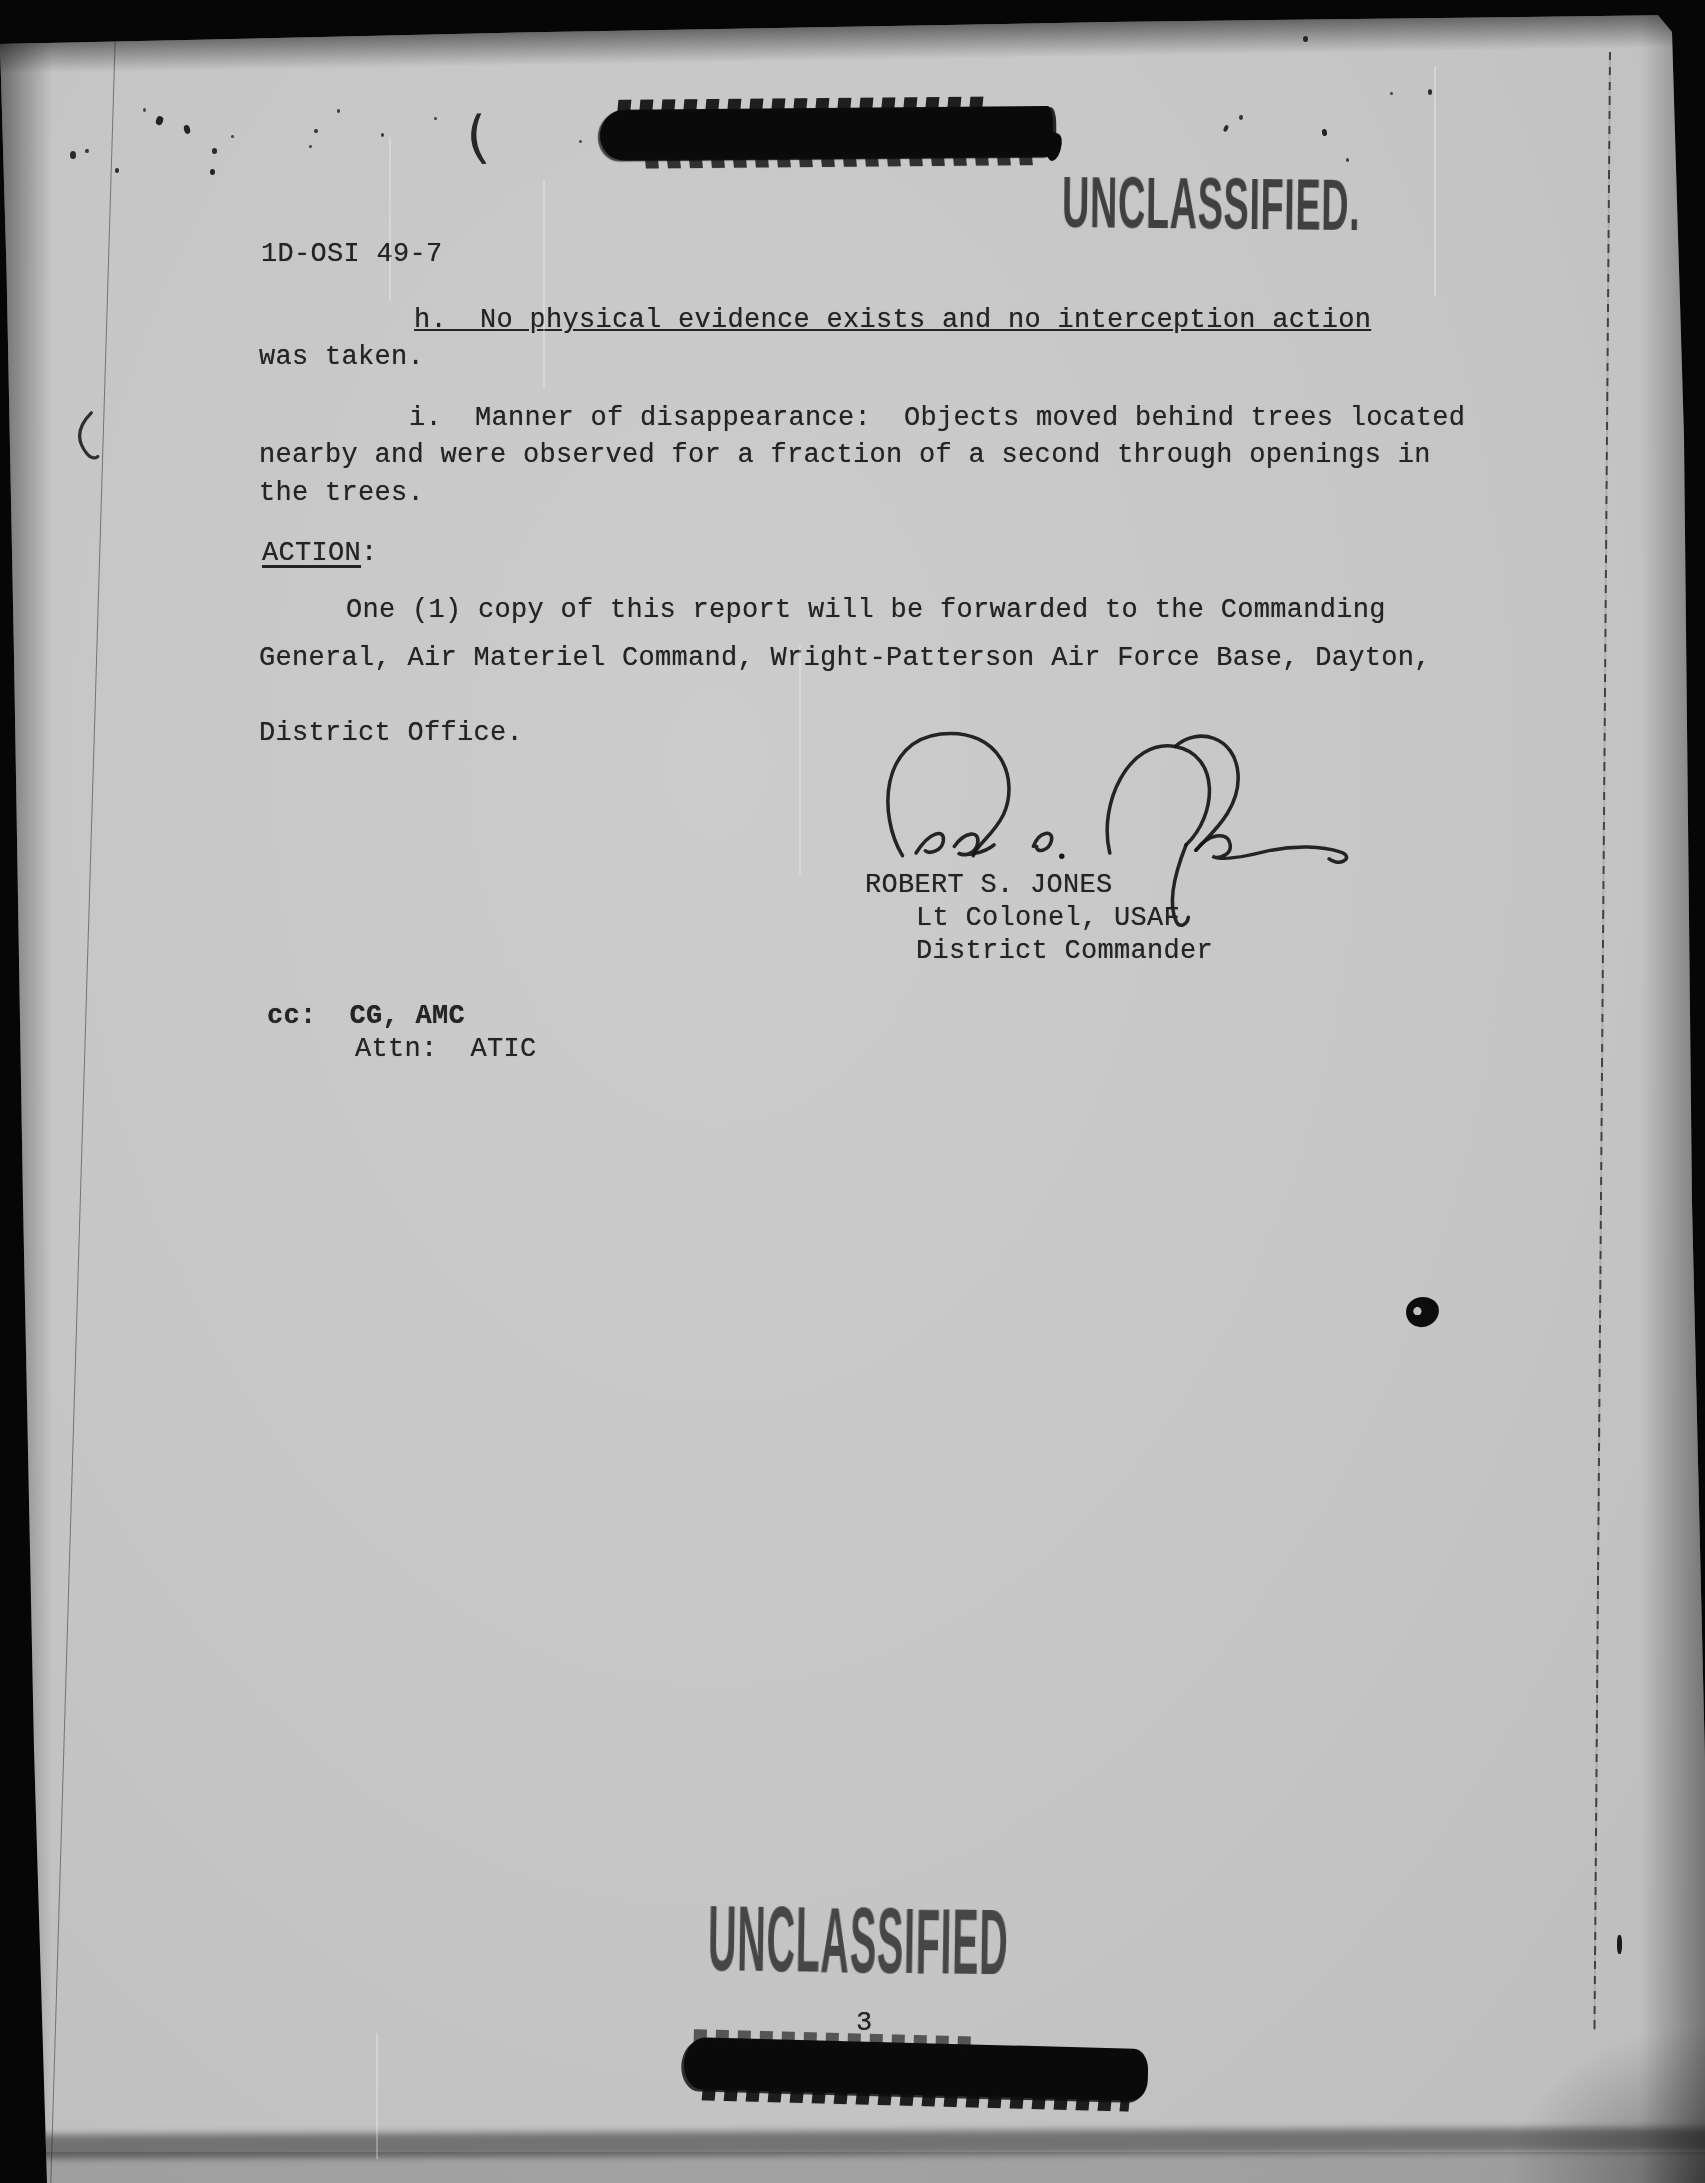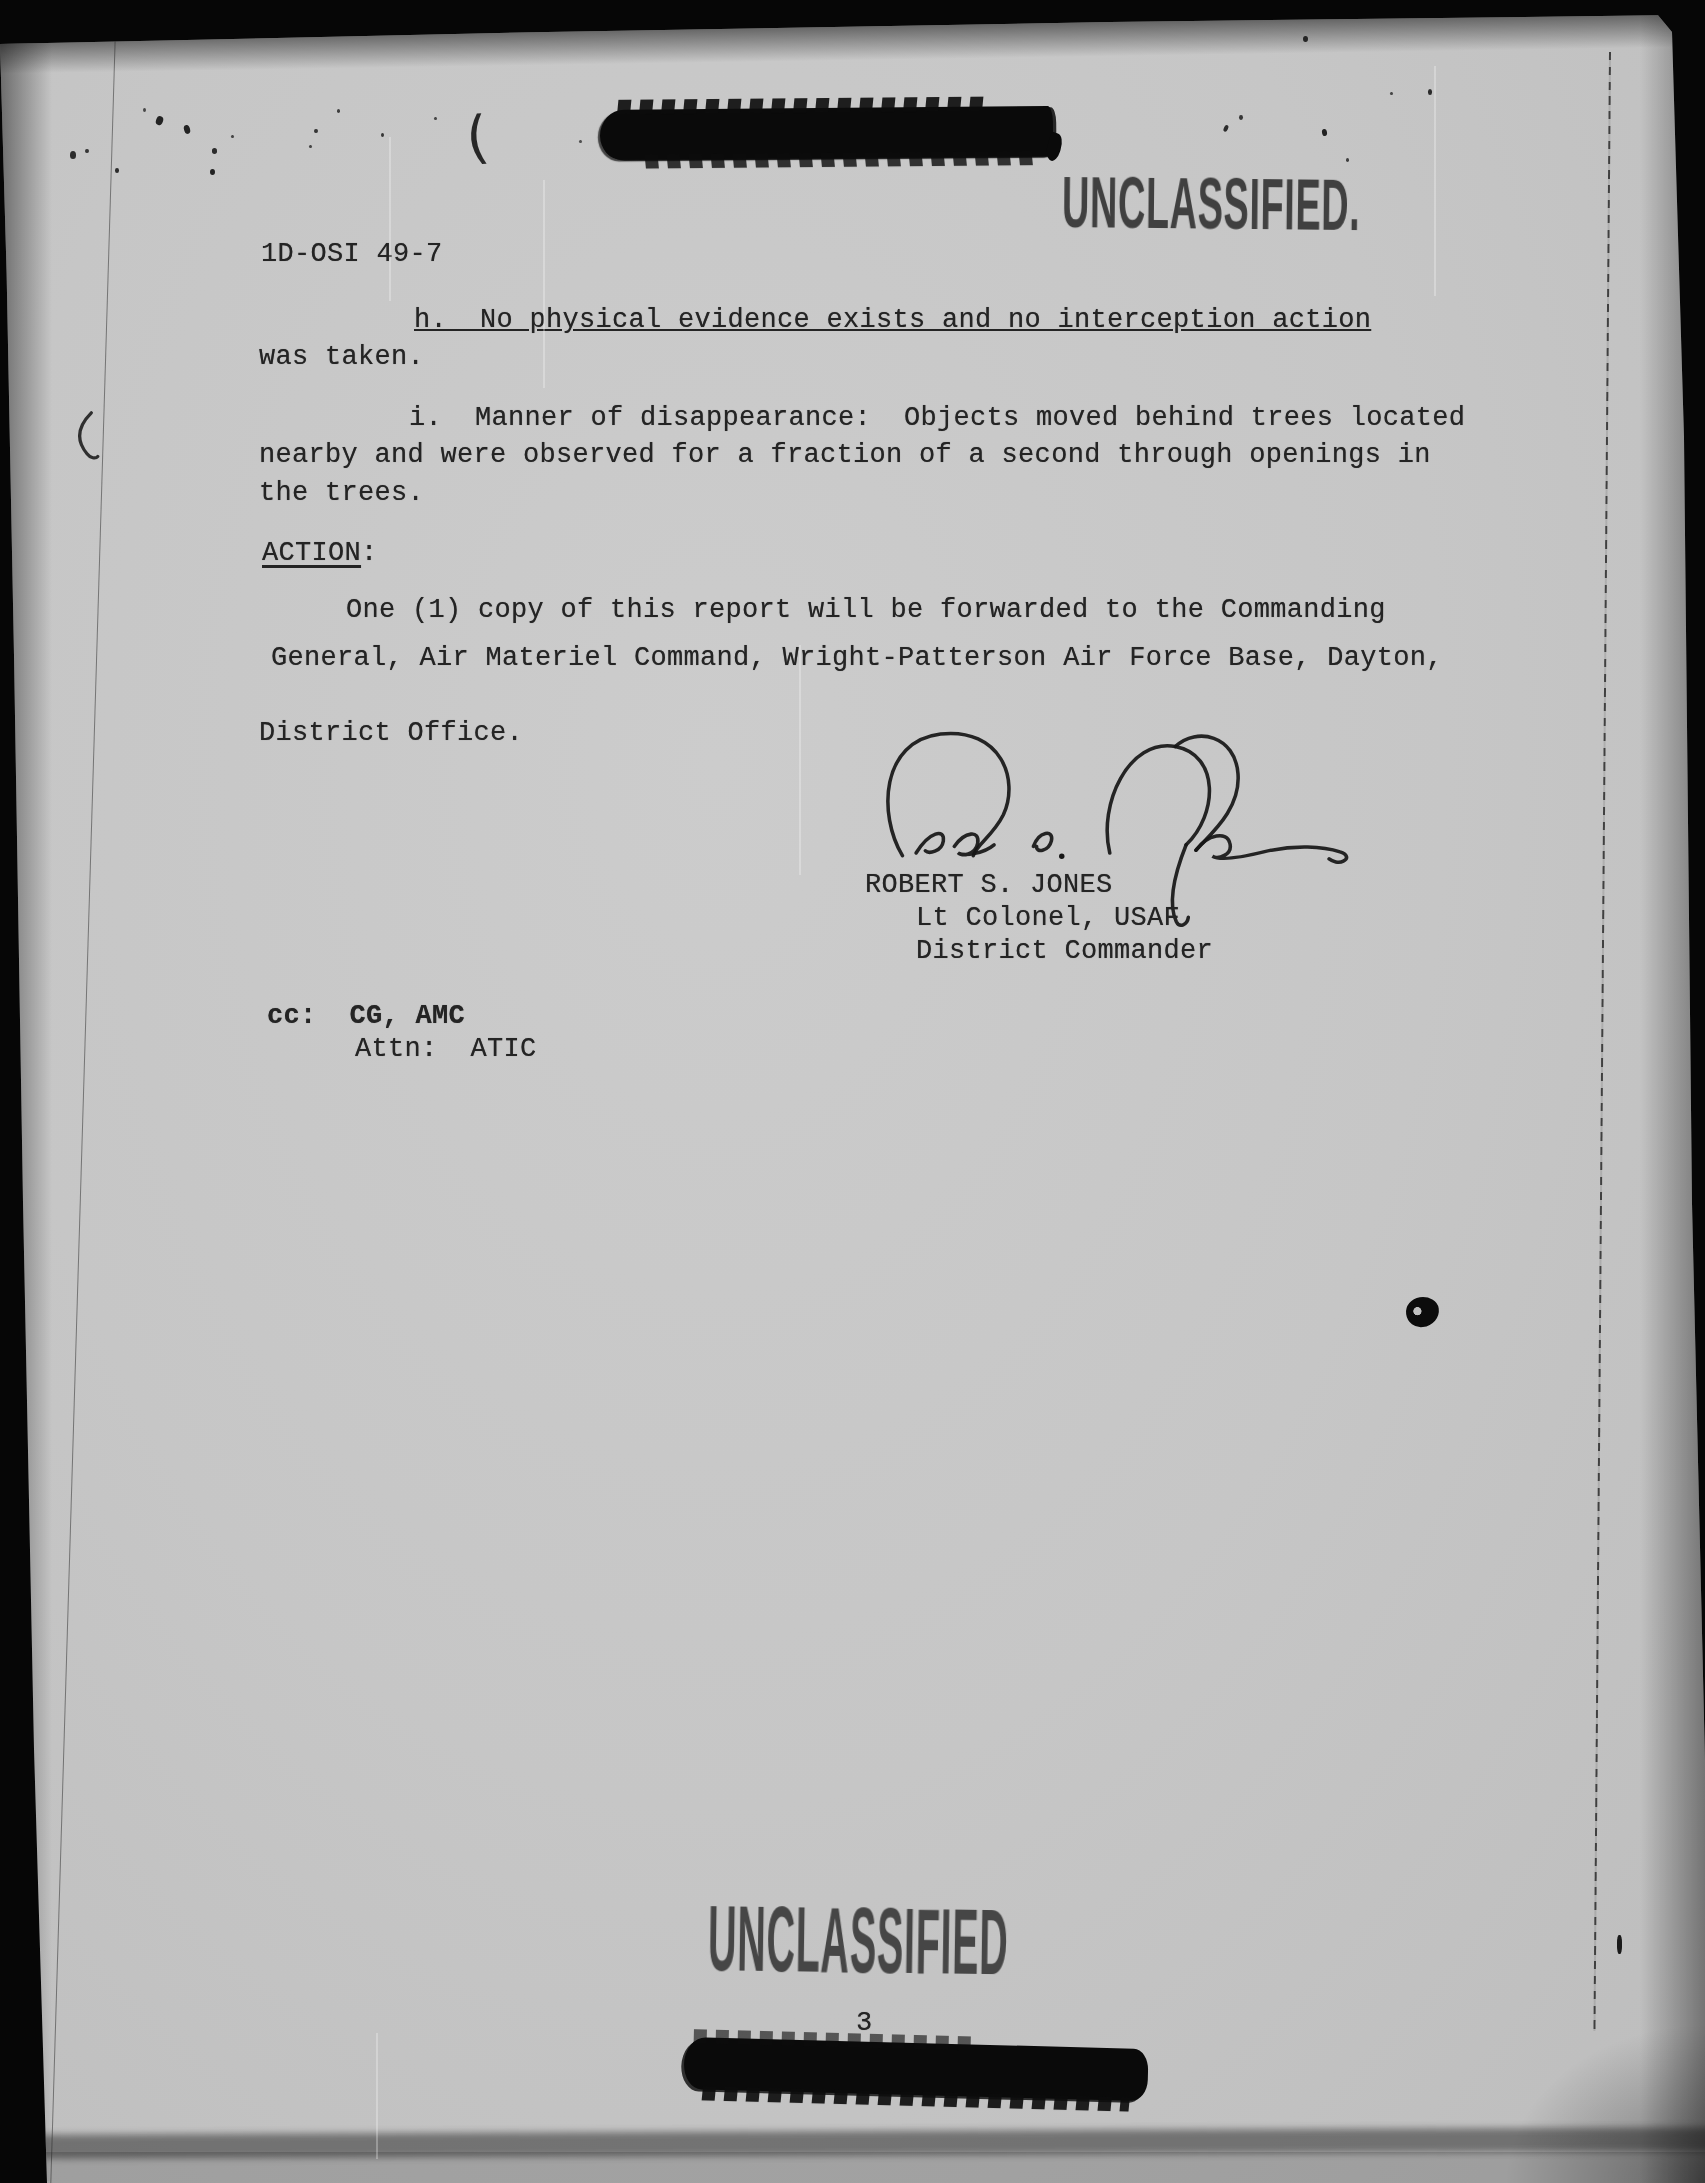--- a/index.html
+++ b/index.html
@@ -99,21 +99,21 @@
     <div class="t" style="left:414px;top:303px;text-decoration:underline;">h.  No physical evidence exists and no interception action</div>
     <div class="t" style="left:259px;top:340px;">was taken.</div>
 
     <div class="t" style="left:259px;top:438px;">nearby and were observed for a fraction of a second through openings in</div>
     <div class="t" style="left:409px;top:401px;">i.  Manner of disappearance:  Objects moved behind trees located</div>
     <div class="t" style="left:259px;top:476px;">the trees.</div>
 
     <div class="t" style="left:262px;top:536px;"><span class="uline">ACTION</span><span>:</span></div>
 
     <div class="t" style="left:346px;top:572px;margin-top:21px;">One (1) copy of this report will be forwarded to the Commanding</div>
-    <div class="t" style="left:259px;top:641px;margin-left:12px;">General, Air Materiel Command, Wright-Patterson Air Force Base, Dayton,</div>
+    <div class="t" style="left:259px;top:641px;">General, Air Materiel Command, Wright-Patterson Air Force Base, Dayton,</div>
     <div class="t" style="left:259px;top:716px;">District Office.</div>
 
     <svg id="signature" viewBox="0 0 950 460">
       <path d="M 90,245 C 45,170 50,35 160,22 C 270,10 305,105 275,170 C 255,210 225,225 220,245"></path>
       <path d="M 115,240 C 140,200 168,195 165,218 C 162,238 138,242 132,236"></path>
       <path d="M 185,228 C 205,200 232,198 228,222 C 224,244 198,247 192,240 C 205,247 240,240 258,225"></path>
       <path d="M 330,228 C 340,200 368,196 363,218 C 358,238 334,240 336,228"></path>
       <circle cx="382" cy="246" r="5" fill="#161616" stroke="none"></circle>
       <path d="M 470,240 C 448,150 505,30 590,45 C 672,60 668,170 610,225"></path>
       <path d="M 590,45 C 630,8 700,25 705,95 C 710,160 655,205 628,235"></path>

